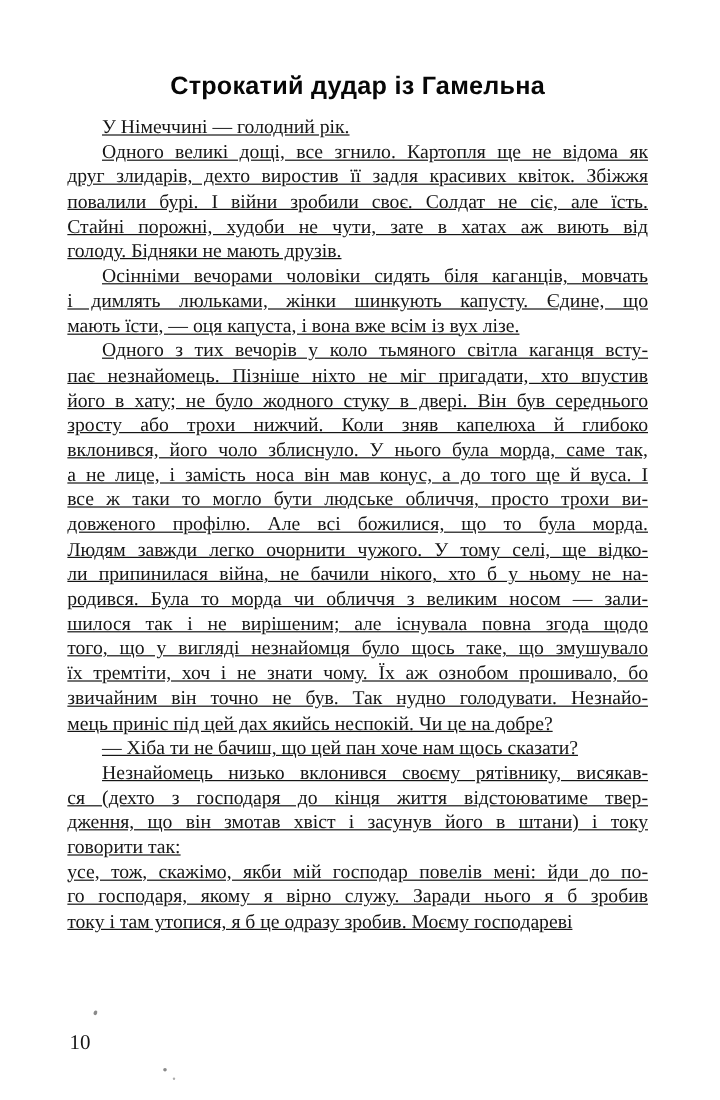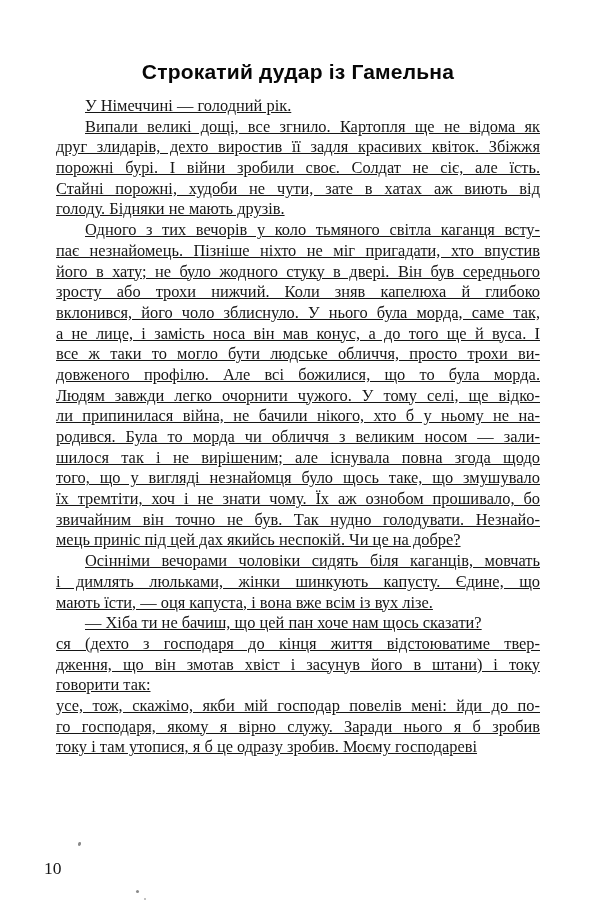--- a/index.html
+++ b/index.html
@@ -49,21 +49,21 @@
   }
   .line.first {
     text-indent: 29px;
   }
   .line.last {
     text-align: left;
     text-align-last: left;
   }
   .page-number {
     position: absolute;
-    left: 44px;
+    left: 58px;
     top: 858px;
     font-size: 17.5px;
     color: #161616;
   }
   .speck {
     position: absolute;
     background: #8a8a8a;
     border-radius: 50%;
   }
   .speck-1 { left: 78px;  top: 842px; width: 3px; height: 4px; transform: rotate(20deg); }
@@ -74,55 +74,56 @@
 <body>
 
 <div class="page">
   <div class="content">
     <h1 class="title">Строкатий дудар із Гамельна</h1>
 
   <div class="paragraph">
         <div class="line first last">У Німеччині — голодний рік.</div>
       </div>
       <div class="paragraph">
-        <div class="line first">Випали великі дощі, все згнило. Картопля ще не відома як</div>
+        <div class="line first">Одного великі дощі, все згнило. Картопля ще не відома як</div>
         <div class="line">друг злидарів, дехто виростив її задля красивих квіток. Збіжжя</div>
-        <div class="line">порожні бурі. І війни зробили своє. Солдат не сіє, але їсть.</div>
+        <div class="line">повалили бурі. І війни зробили своє. Солдат не сіє, але їсть.</div>
         <div class="line">Стайні порожні, худоби не чути, зате в хатах аж виють від</div>
         <div class="line last">голоду. Бідняки не мають друзів.</div>
+      </div>
+      <div class="paragraph">
+        <div class="line first">Осінніми вечорами чоловіки сидять біля каганців, мовчать</div>
+        <div class="line">і димлять люльками, жінки шинкують капусту. Єдине, що</div>
+        <div class="line last">мають їсти, — оця капуста, і вона вже всім із вух лізе.</div>
       </div>
       <div class="paragraph">
         <div class="line first">Одного з тих вечорів у коло тьмяного світла каганця всту-</div>
         <div class="line">пає незнайомець. Пізніше ніхто не міг пригадати, хто впустив</div>
         <div class="line">його в хату; не було жодного стуку в двері. Він був середнього</div>
         <div class="line">зросту або трохи нижчий. Коли зняв капелюха й глибоко</div>
         <div class="line">вклонився, його чоло зблиснуло. У нього була морда, саме так,</div>
         <div class="line">а не лице, і замість носа він мав конус, а до того ще й вуса. І</div>
         <div class="line">все ж таки то могло бути людське обличчя, просто трохи ви-</div>
         <div class="line">довженого профілю. Але всі божилися, що то була морда.</div>
         <div class="line">Людям завжди легко очорнити чужого. У тому селі, ще відко-</div>
         <div class="line">ли припинилася війна, не бачили нікого, хто б у ньому не на-</div>
         <div class="line">родився. Була то морда чи обличчя з великим носом — зали-</div>
         <div class="line">шилося так і не вирішеним; але існувала повна згода щодо</div>
         <div class="line">того, що у вигляді незнайомця було щось таке, що змушувало</div>
         <div class="line">їх тремтіти, хоч і не знати чому. Їх аж ознобом прошивало, бо</div>
         <div class="line">звичайним він точно не був. Так нудно голодувати. Незнайо-</div>
         <div class="line last">мець приніс під цей дах якийсь неспокій. Чи це на добре?</div>
       </div>
       <div class="paragraph">
-        <div class="line first">Осінніми вечорами чоловіки сидять біля каганців, мовчать</div>
-        <div class="line">і димлять люльками, жінки шинкують капусту. Єдине, що</div>
-        <div class="line last">мають їсти, — оця капуста, і вона вже всім із вух лізе.</div>
-      </div>
-      <div class="paragraph">
       </div>
       <div class="paragraph">
         <div class="line first last">— Хіба ти не бачиш, що цей пан хоче нам щось сказати?</div>
       </div>
       <div class="paragraph">
+        <div class="line first">Незнайомець низько вклонився своєму рятівнику, висякав-</div>
         <div class="line">ся (дехто з господаря до кінця життя відстоюватиме твер-</div>
         <div class="line">дження, що він змотав хвіст і засунув його в штани) і току</div>
         <div class="line last">говорити так:</div>
       </div>
       <div class="paragraph">
         <div class="line">усе, тож, скажімо, якби мій господар повелів мені: йди до по-</div>
         <div class="line">го господаря, якому я вірно служу. Заради нього я б зробив</div>
         <div class="line last">току і там утопися, я б це одразу зробив. Моєму господареві</div>
       </div>
     </div>

